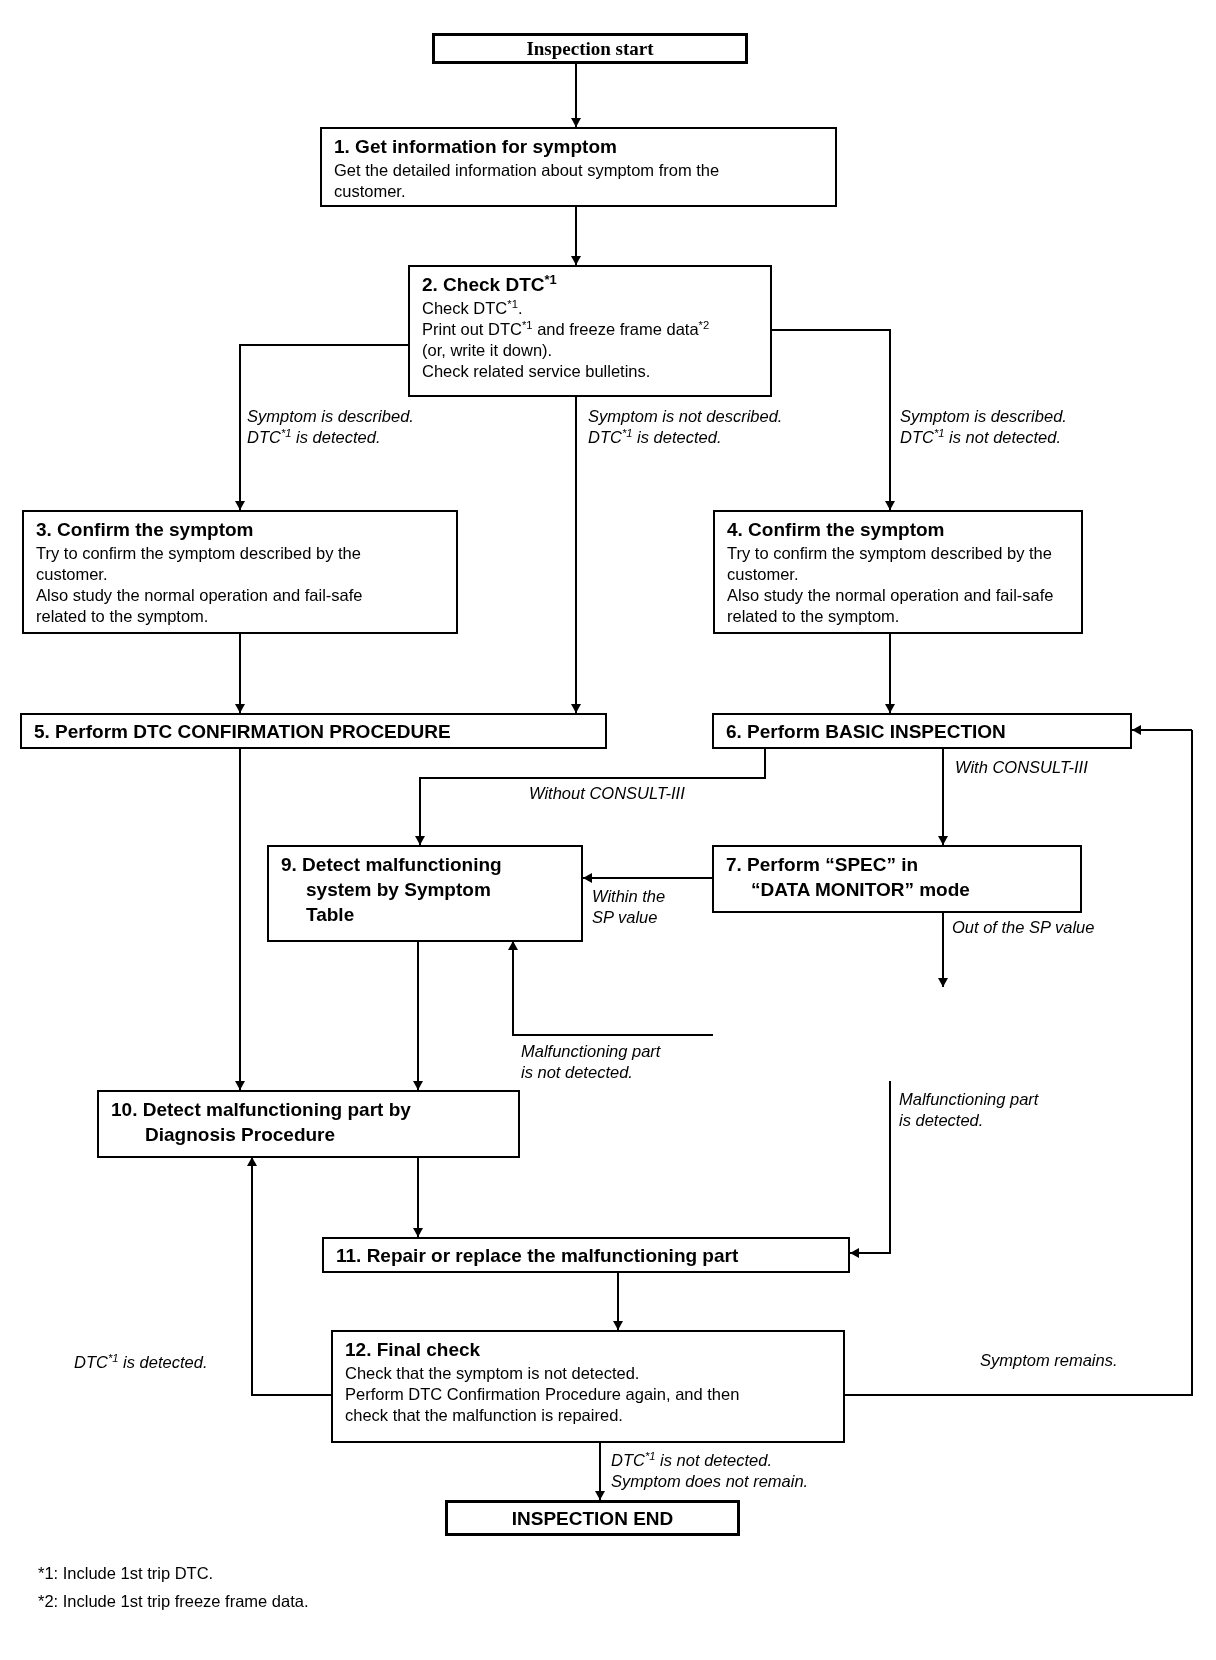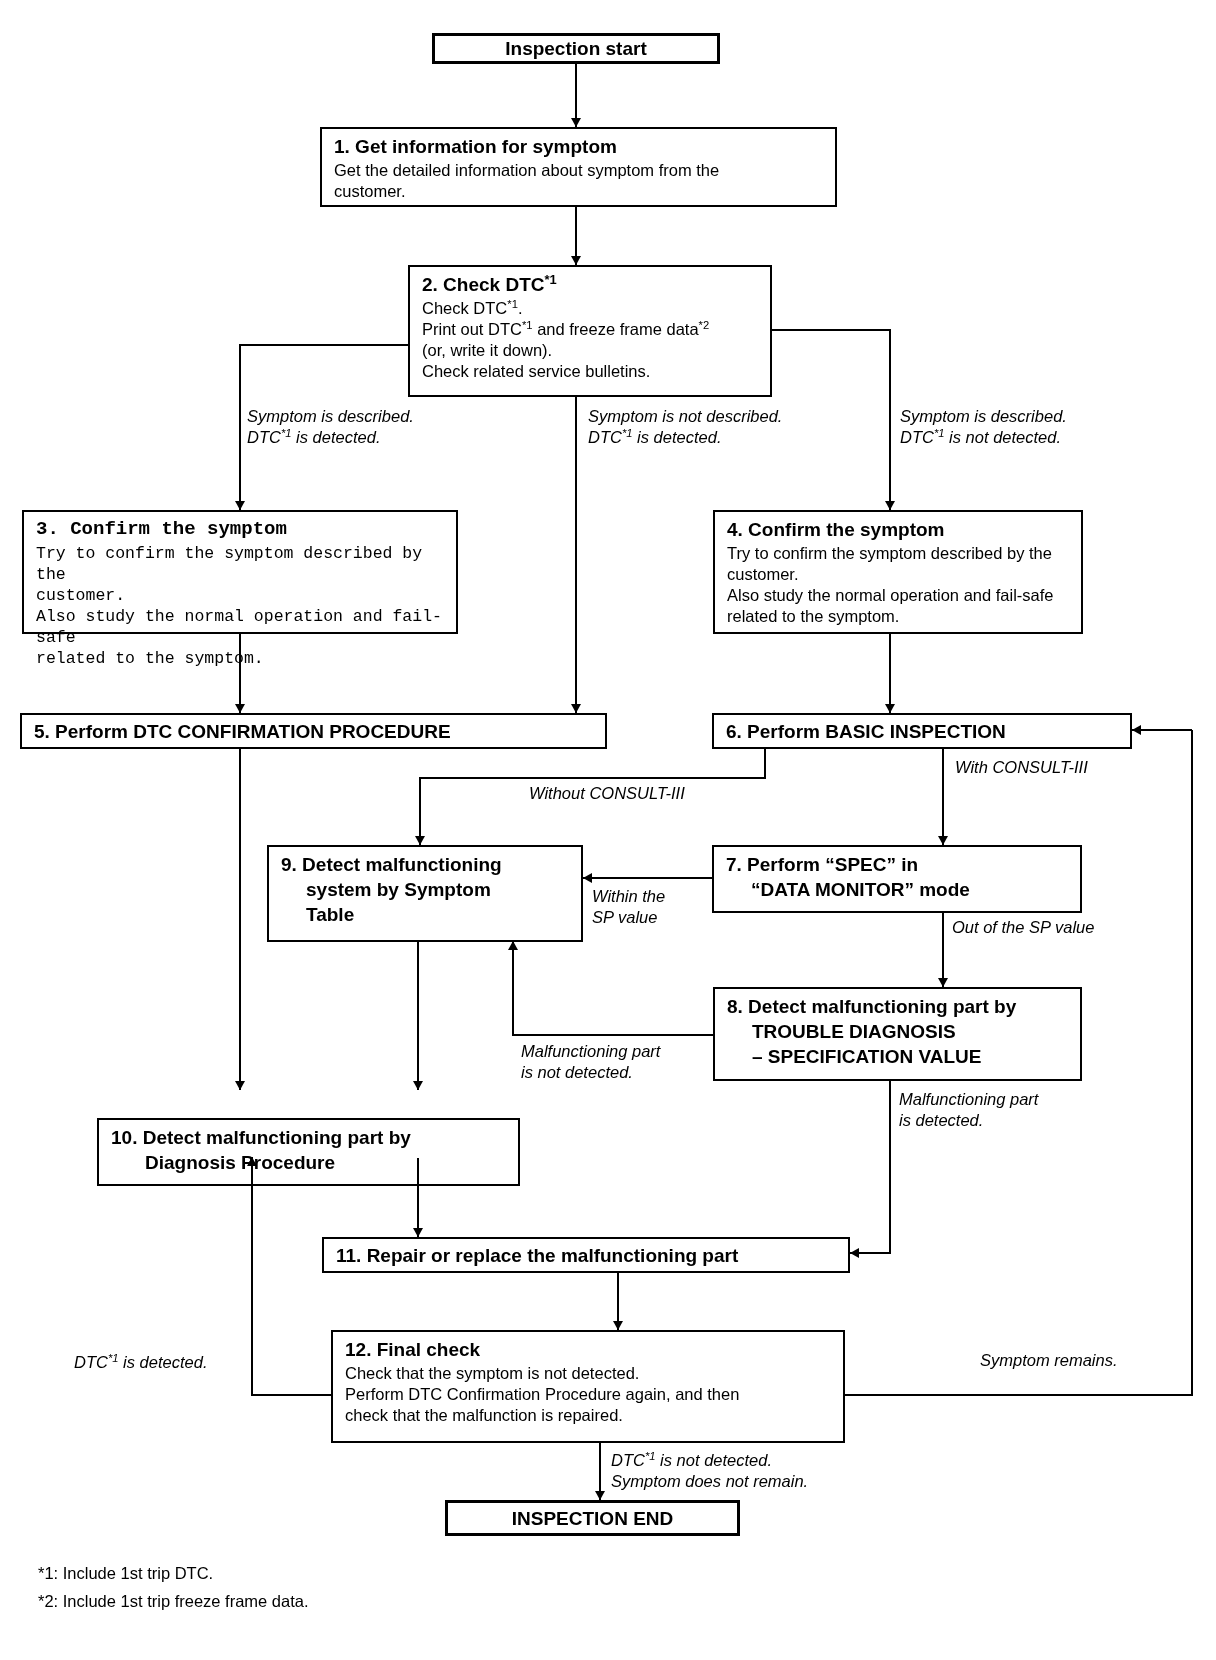--- a/index.html
+++ b/index.html
@@ -26,42 +26,42 @@
   .ar-l { border-top:5px solid transparent; border-bottom:5px solid transparent; border-right:9px solid #000; }
   .lbl { position:absolute; font-size:16.5px; line-height:21px; white-space:pre-line;font-style:italic; }
   .fn { position:absolute; font-size:16.5px; line-height:22px; }
   sup { font-size:68%; line-height:0; }
 </style>
 </head>
 <body>
 
 <div id="canvas">
 
-  <div class="box thick centered" style="left:432px;top:33px;width:288px;height:31px;">
+  <div class="box thick centered" style="left:432px;top:33px;width:316px;height:31px;font-family:Liberation Serif, serif;">
     <span class="t">Inspection start</span>
   </div>
   <div class="box thick centered" style="left:445px;top:1500px;width:295px;height:36px;">
     <span class="t">INSPECTION END</span>
   </div>
 
   <div class="box" style="left:320px;top:127px;width:517px;height:80px;">
     <div class="t">1. Get information for symptom</div>
     <div class="b">Get the detailed information about symptom from the
 customer.</div>
   </div>
 
   <div class="box" style="left:408px;top:265px;width:364px;height:132px;">
     <div class="t">2. Check DTC<sup>*1</sup></div>
     <div class="b">Check DTC<sup>*1</sup>.
 Print out DTC<sup>*1</sup> and freeze frame data<sup>*2</sup>
 (or, write it down).
 Check related service bulletins.</div>
   </div>
 
-  <div class="box" style="left:22px;top:510px;width:436px;height:124px;font-family:Liberation Mono, monospace;">
+  <div class="box" style="left:22px;top:510px;width:436px;height:124px;">
     <div class="t">3. Confirm the symptom</div>
     <div class="b">Try to confirm the symptom described by the
 customer.
 Also study the normal operation and fail-safe
 related to the symptom.</div>
   </div>
 
   <div class="box" style="left:713px;top:510px;width:370px;height:124px;">
     <div class="t">4. Confirm the symptom</div>
     <div class="b">Try to confirm the symptom described by the
@@ -76,33 +76,28 @@
 
   <div class="box single" style="left:712px;top:713px;width:420px;height:26px;padding:16px 12px;">
     <span class="t">6. Perform BASIC INSPECTION</span>
   </div>
 
   <div class="box hang25" style="left:712px;top:845px;width:370px;height:68px;">
     <div class="t">7. Perform “SPEC” in
 “DATA MONITOR” mode</div>
   </div>
 
-  <div class="box hang25" style="left:713px;top:987px;width:369px;height:94px;">
-    <div class="t">8. Detect malfunctioning part by
-TROUBLE DIAGNOSIS
-– SPECIFICATION VALUE</div>
-  </div>
 
   <div class="box hang25" style="left:267px;top:845px;width:316px;height:97px;">
     <div class="t">9. Detect malfunctioning
 system by Symptom
 Table</div>
   </div>
 
-  <div class="box hang34" style="left:97px;top:1090px;width:423px;height:68px;margin-top:28px;">
+  <div class="box hang34" style="left:97px;top:1090px;width:423px;height:68px;">
     <div class="t">10. Detect malfunctioning part by
 Diagnosis Procedure</div>
   </div>
 
   <div class="box single" style="left:322px;top:1237px;width:528px;height:36px;padding:2px 12px;">
     <span class="t">11. Repair or replace the malfunctioning part</span>
   </div>
 
   <div class="box" style="left:331px;top:1330px;width:514px;height:113px;">
     <div class="t">12. Final check</div>

